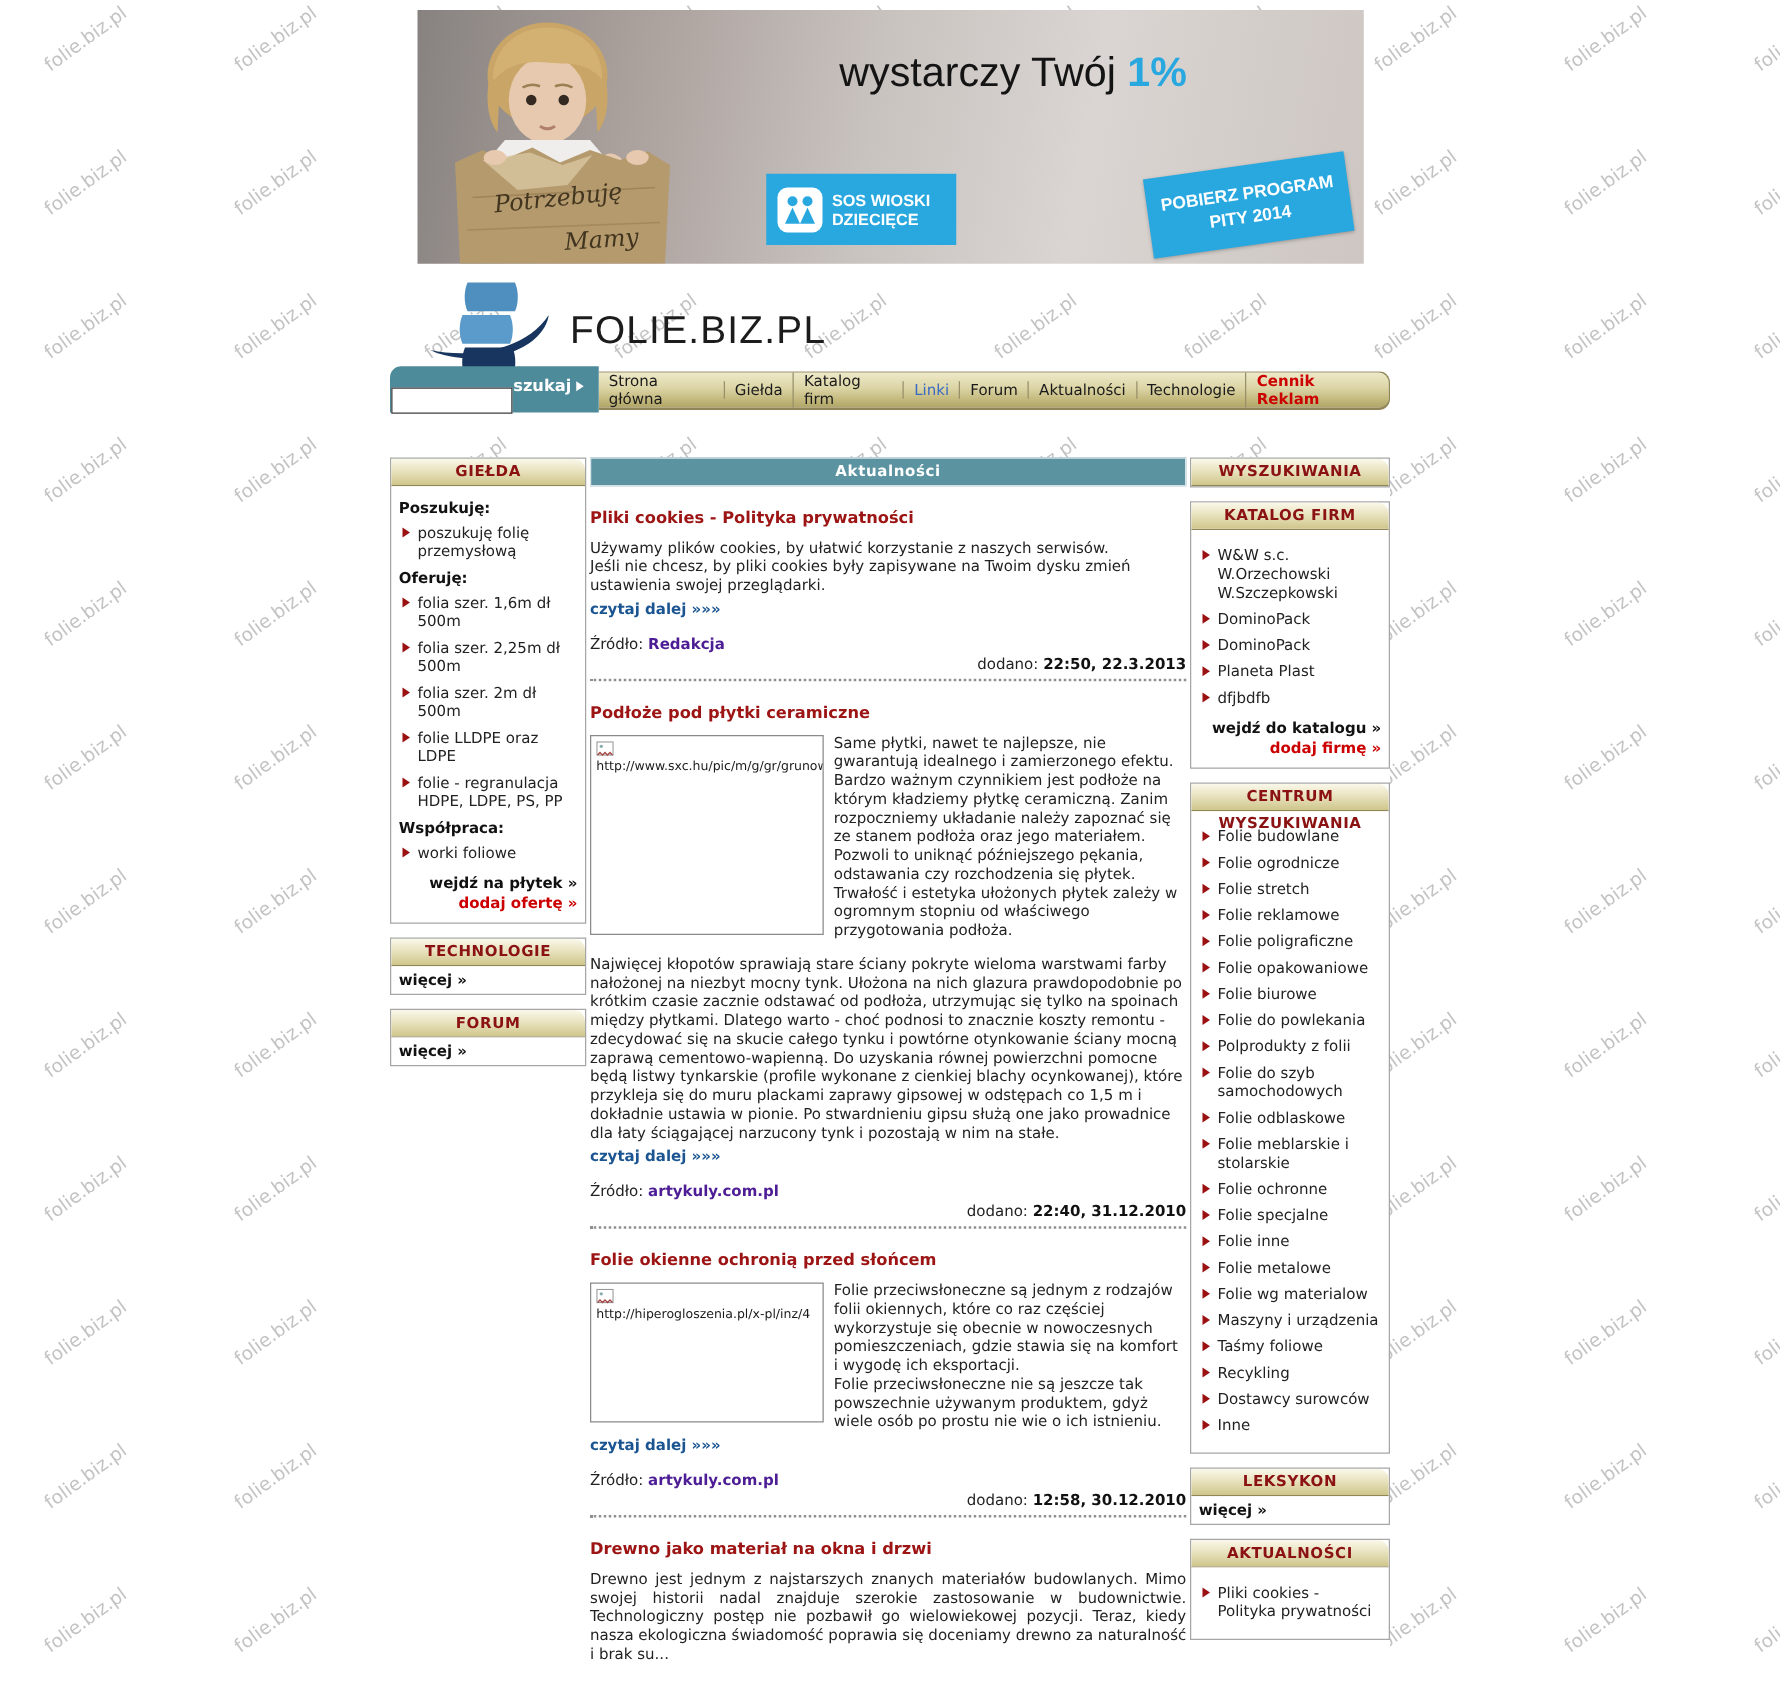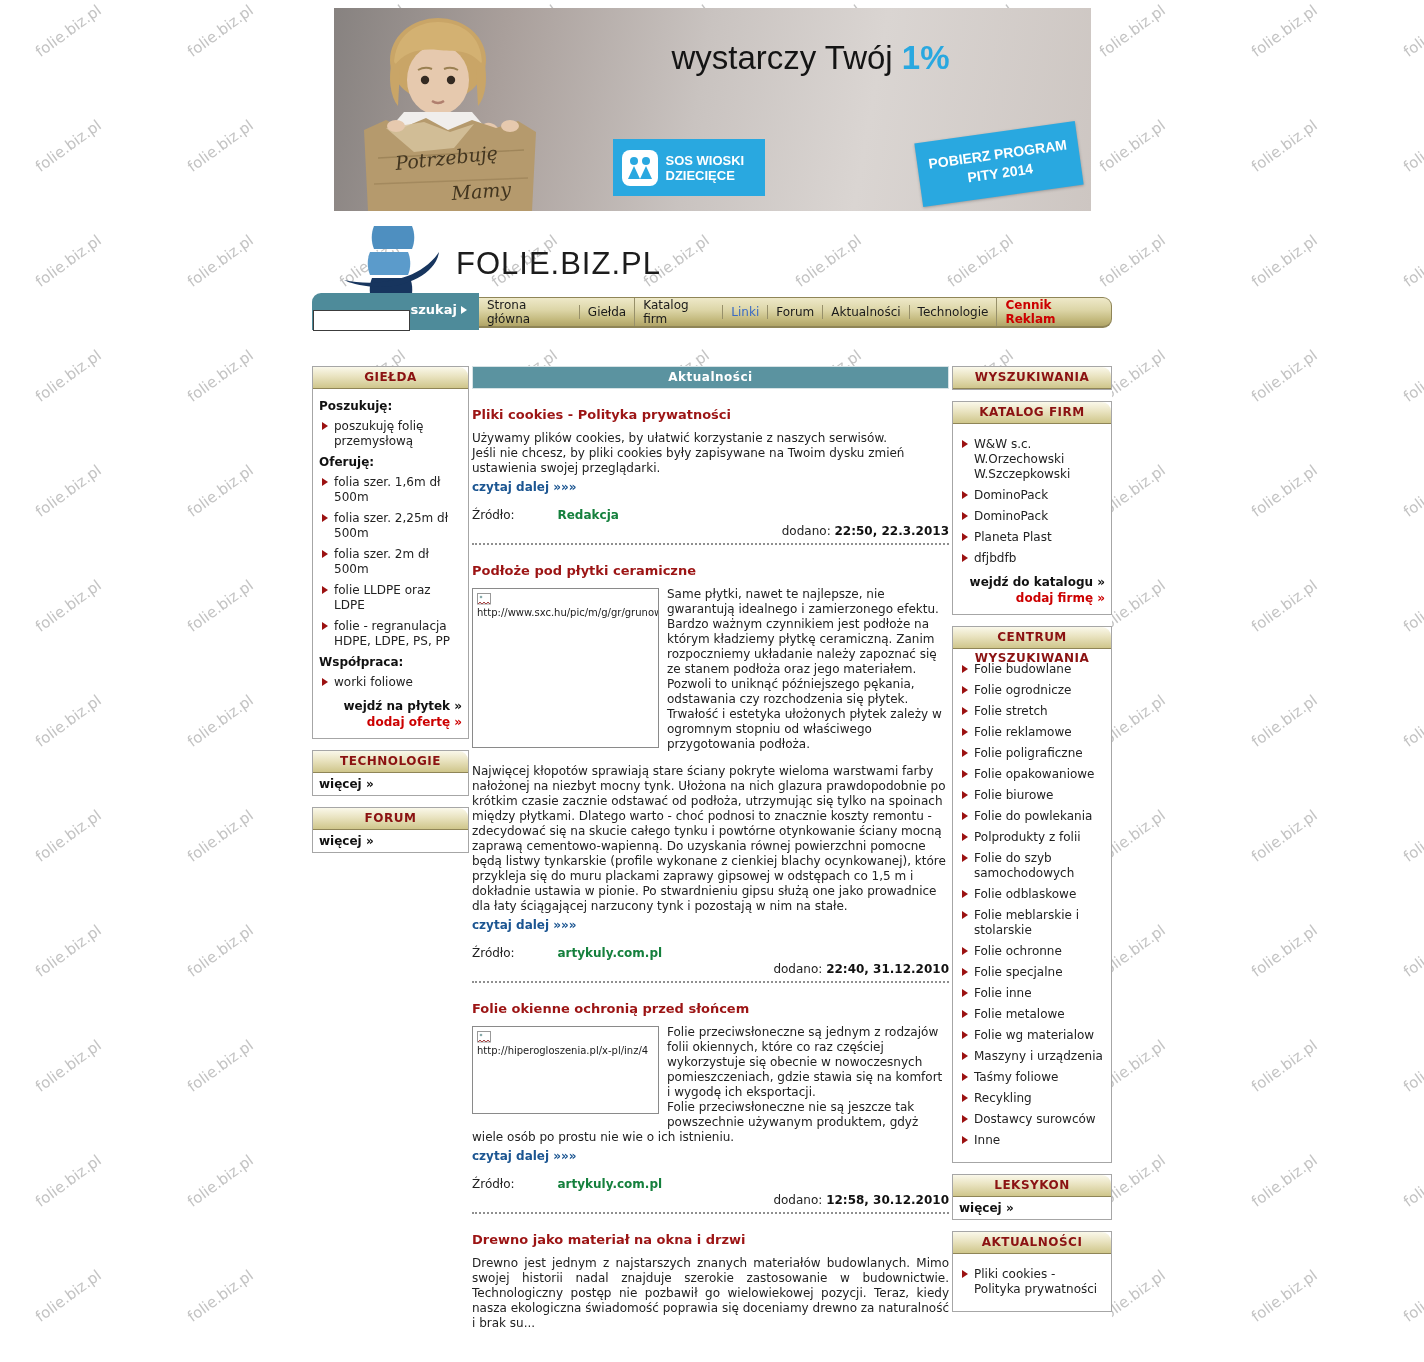--- a/index.html
+++ b/index.html
@@ -84,21 +84,21 @@
   .a-title { color:#9c1414; font-weight:bold; font-size:13px; margin-bottom:9px; cursor:pointer; }
   .a-body { line-height:15px; color:#222; }
   .prelines { white-space:pre-line; }
   .just { text-align:justify; }
   .below { margin-top:12px; }
   .img-box { float:left; width:187px; border:1px solid #8a8a8a; padding:4px; margin:1px 8px 4px 0;
              font-size:10px; color:#1a1a1a; overflow:hidden; }
   .img-url { white-space:nowrap; }
   .read-more { clear:both; color:#1b5591; font-weight:bold; margin:4px 0 4px; cursor:pointer; }
   .src-line { margin-top:14px; }
-  .src-val { font-weight:bold; color:#15803d;margin-left:39px; }
+  .src-val { font-weight:bold; color:#4c1d95; }
   .date-line { text-align:right; margin-top:2px; }
   .date-line b { color:#111; }
   .dotted { border-bottom:2px dotted #8f8f8f; margin-top:5px; }
 
   
   .search-row { display:flex; gap:4px; margin-top:8px; align-items:center; }
   .kw-input { width:92px; height:19px; border:1px solid #777; background:#fff; }
   .szukaj-btn { border:1px solid #8a8a8a; background:linear-gradient(#ffffff,#dcdcdc);
                 color:#cc0000; font-weight:bold; font-size:11px; padding:2px 4px; cursor:pointer;
                 display:inline-flex; align-items:center; }
@@ -371,21 +371,21 @@
 Trwałość i estetyka ułożonych płytek zależy w ogromnym stopniu od właściwego przygotowania podłoża.</div>
           <div class="a-body below">Najwięcej kłopotów sprawiają stare ściany pokryte wieloma warstwami farby nałożonej na niezbyt mocny tynk. Ułożona na nich glazura prawdopodobnie po krótkim czasie zacznie odstawać od podłoża, utrzymując się tylko na spoinach między płytkami. Dlatego warto - choć podnosi to znacznie koszty remontu - zdecydować się na skucie całego tynku i powtórne otynkowanie ściany mocną zaprawą cementowo-wapienną. Do uzyskania równej powierzchni pomocne będą listwy tynkarskie (profile wykonane z cienkiej blachy ocynkowanej), które przykleja się do muru plackami zaprawy gipsowej w odstępach co 1,5 m i dokładnie ustawia w pionie. Po stwardnieniu gipsu służą one jako prowadnice dla łaty ściągającej narzucony tynk i pozostają w nim na stałe.</div>
           <div class="read-more">czytaj dalej »»»</div>
           <div class="src-line"><span>Źródło:</span> <span class="src-val">artykuly.com.pl</span></div>
           <div class="date-line"><span>dodano:</span> <b>22:40, 31.12.2010</b></div>
           <div class="dotted"></div>
         </div>
 
         <div class="article">
           <div class="a-title">Folie okienne ochronią przed słońcem</div>
-          <div class="img-box" style="height:88px">
+          <div class="img-box" style="height:112px">
             <svg width="14" height="14" viewBox="0 0 14 14" style="vertical-align:-2px;margin-right:3px;">
               <rect x="0.5" y="0.5" width="13" height="10.5" fill="#fff" stroke="#999"></rect>
               <path d="M1,11 l2,-2 2,2 2,-2 2,2 2,-2 2,2" stroke="#aa4444" fill="none"></path>
               <circle cx="4" cy="4" r="1.3" fill="#8aa"></circle>
             </svg><span class="img-url">http://hiperogloszenia.pl/x-pl/inz/4</span>
           </div>
           <div class="a-body prelines">Folie przeciwsłoneczne są jednym z rodzajów folii okiennych, które co raz częściej wykorzystuje się obecnie w nowoczesnych pomieszczeniach, gdzie stawia się na komfort i wygodę ich eksportacji.
 Folie przeciwsłoneczne nie są jeszcze tak powszechnie używanym produktem, gdyż wiele osób po prostu nie wie o ich istnieniu.</div>
           <div class="read-more">czytaj dalej »»»</div>
           <div class="src-line"><span>Źródło:</span> <span class="src-val">artykuly.com.pl</span></div>

